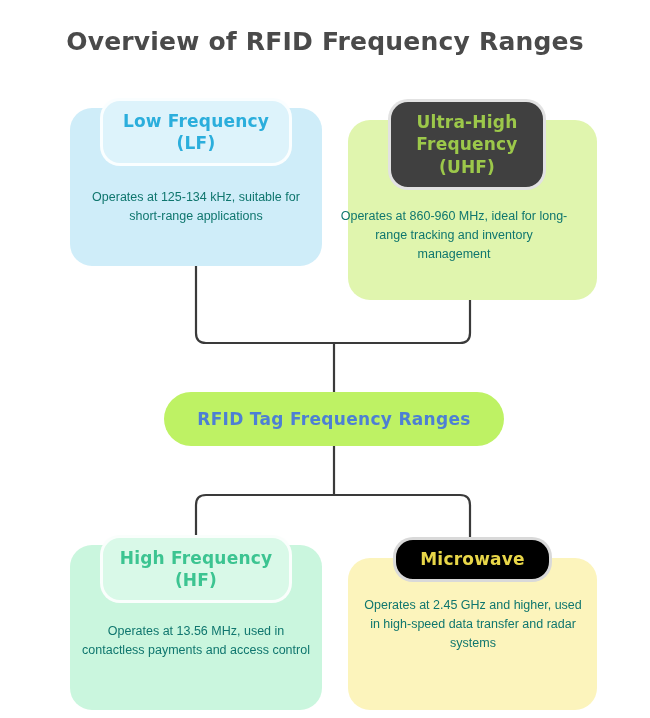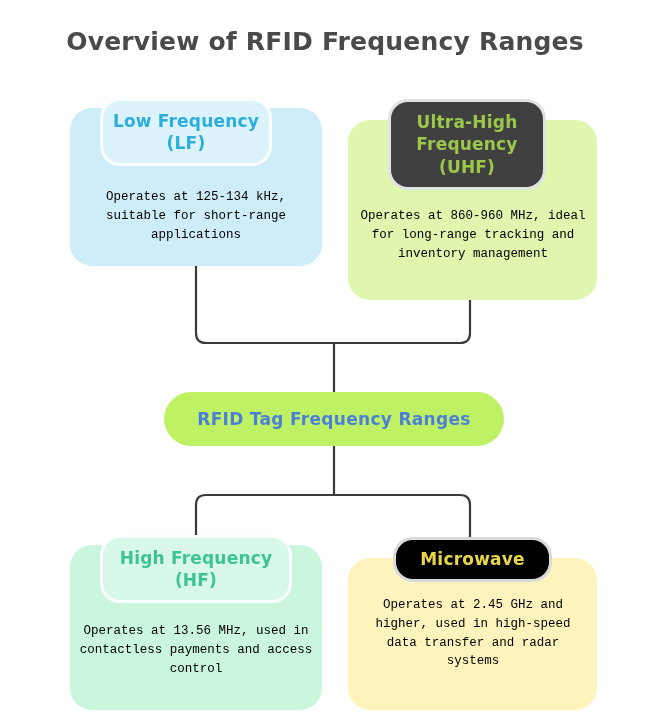--- a/index.html
+++ b/index.html
@@ -52,39 +52,39 @@
     font-family: "DejaVu Sans", sans-serif;
     font-weight: bold;
     font-size: 17px;
     line-height: 1.32;
     letter-spacing: 0.2px;
   }
   .card-body {
     position: absolute;
     box-sizing: border-box;
     text-align: center;
-    font-family: Liberation Mono, monospace;
+    font-family: Liberation Sans, sans-serif;
     font-size: 12.5px;
     line-height: 1.5;
-    color: #000000;
+    color: #0f766e;
   }
 
   
   #card-lf        { left: 70px;  top: 108px; width: 252px; height: 158px;
                     background: #CFEDF9; }
-  #header-lf      { left: 100px; top: 98px;  width: 172px; height: 68px;
+  #header-lf      { left: 100px; top: 98px;  width: 192px; height: 68px;
                     background: #DDF3FB; color: #2BAEDC; }
   #body-lf        { left: 78px;  top: 188px; width: 236px; height: 66px; }
 
   
   #card-uhf       { left: 348px; top: 120px; width: 249px; height: 180px;
                     background: #E0F5AE; }
   #header-uhf     { left: 388px; top: 99px;  width: 158px; height: 91px;
                     background: #404040; color: #9CC84A; }
-  #body-uhf       { left: 358px; top: 207px; width: 230px; height: 84px; }
+  #body-uhf       { left: 339px; top: 207px; width: 230px; height: 84px; }
 
   
   #card-hf        { left: 70px;  top: 545px; width: 252px; height: 165px;
                     background: #CAF6DE; }
   #header-hf      { left: 100px; top: 535px; width: 192px; height: 68px;
                     background: #D9F9E8; color: #3CC491; }
   #body-hf        { left: 78px;  top: 622px; width: 236px; height: 84px; }
 
   
   #card-mw        { left: 348px; top: 558px; width: 249px; height: 152px;

